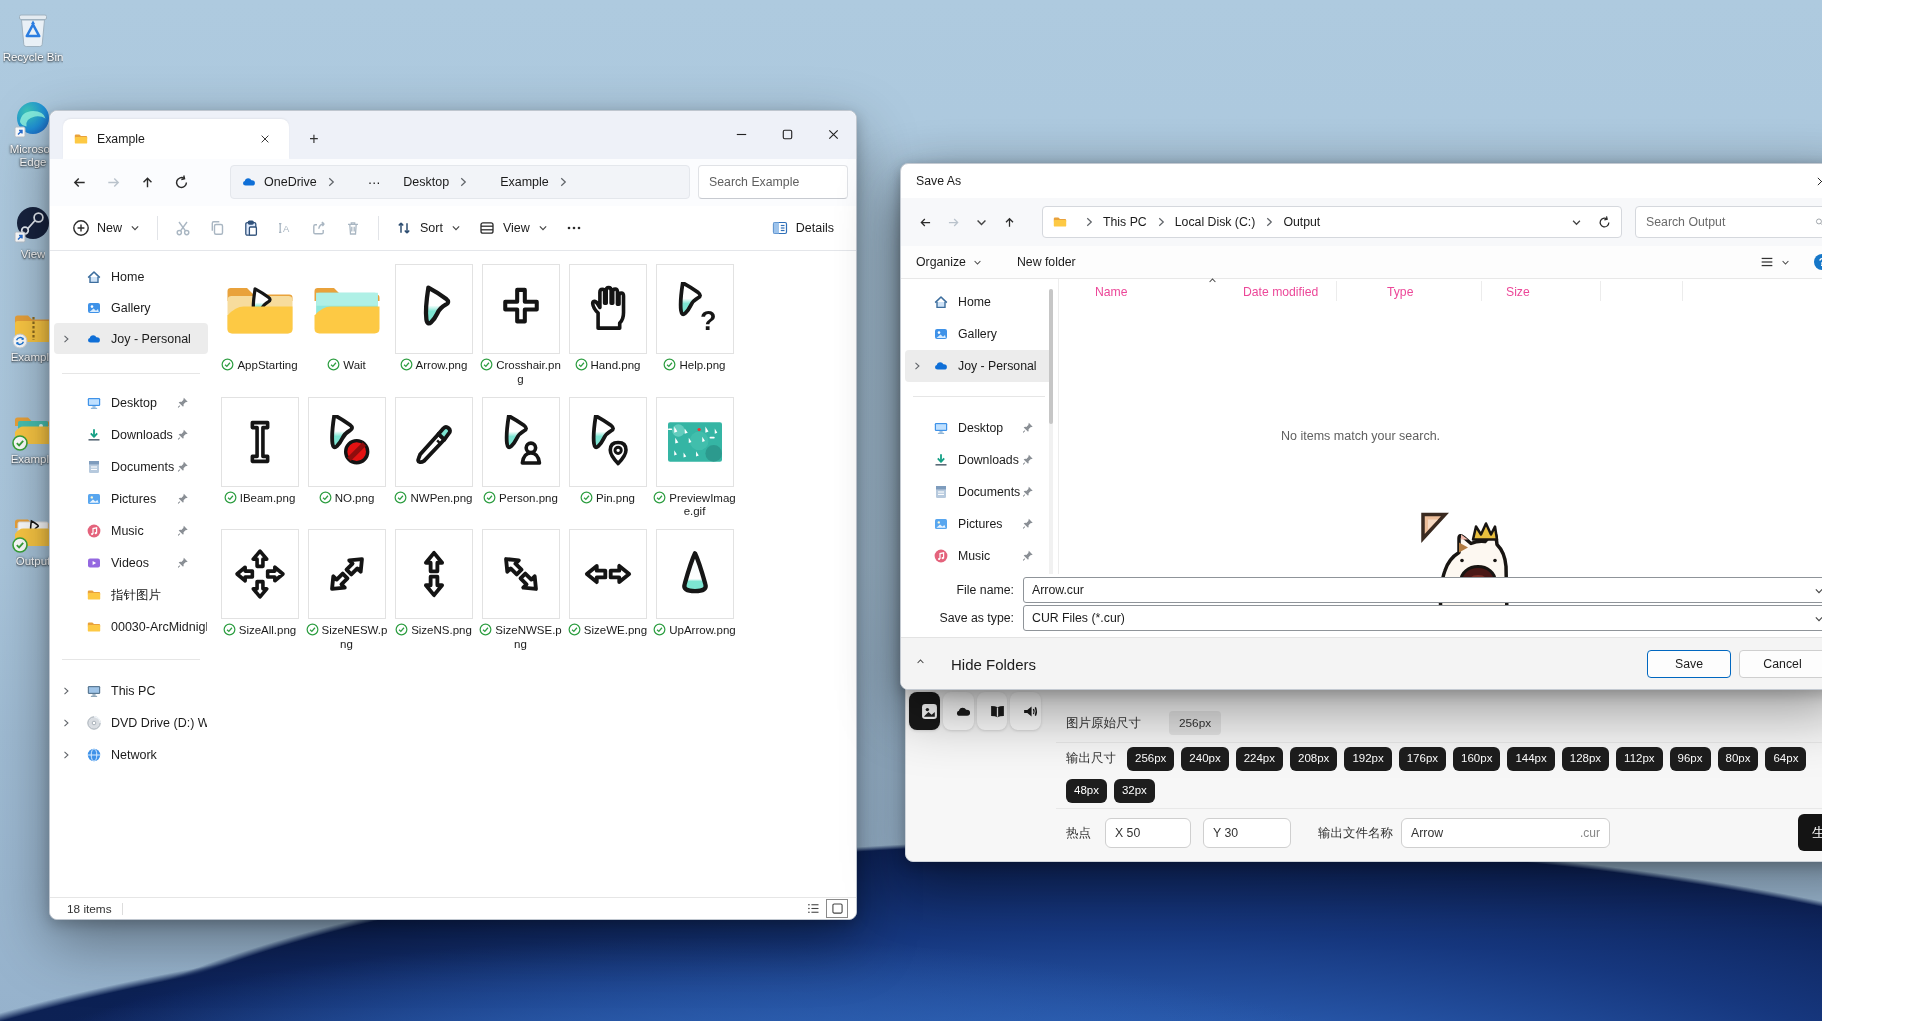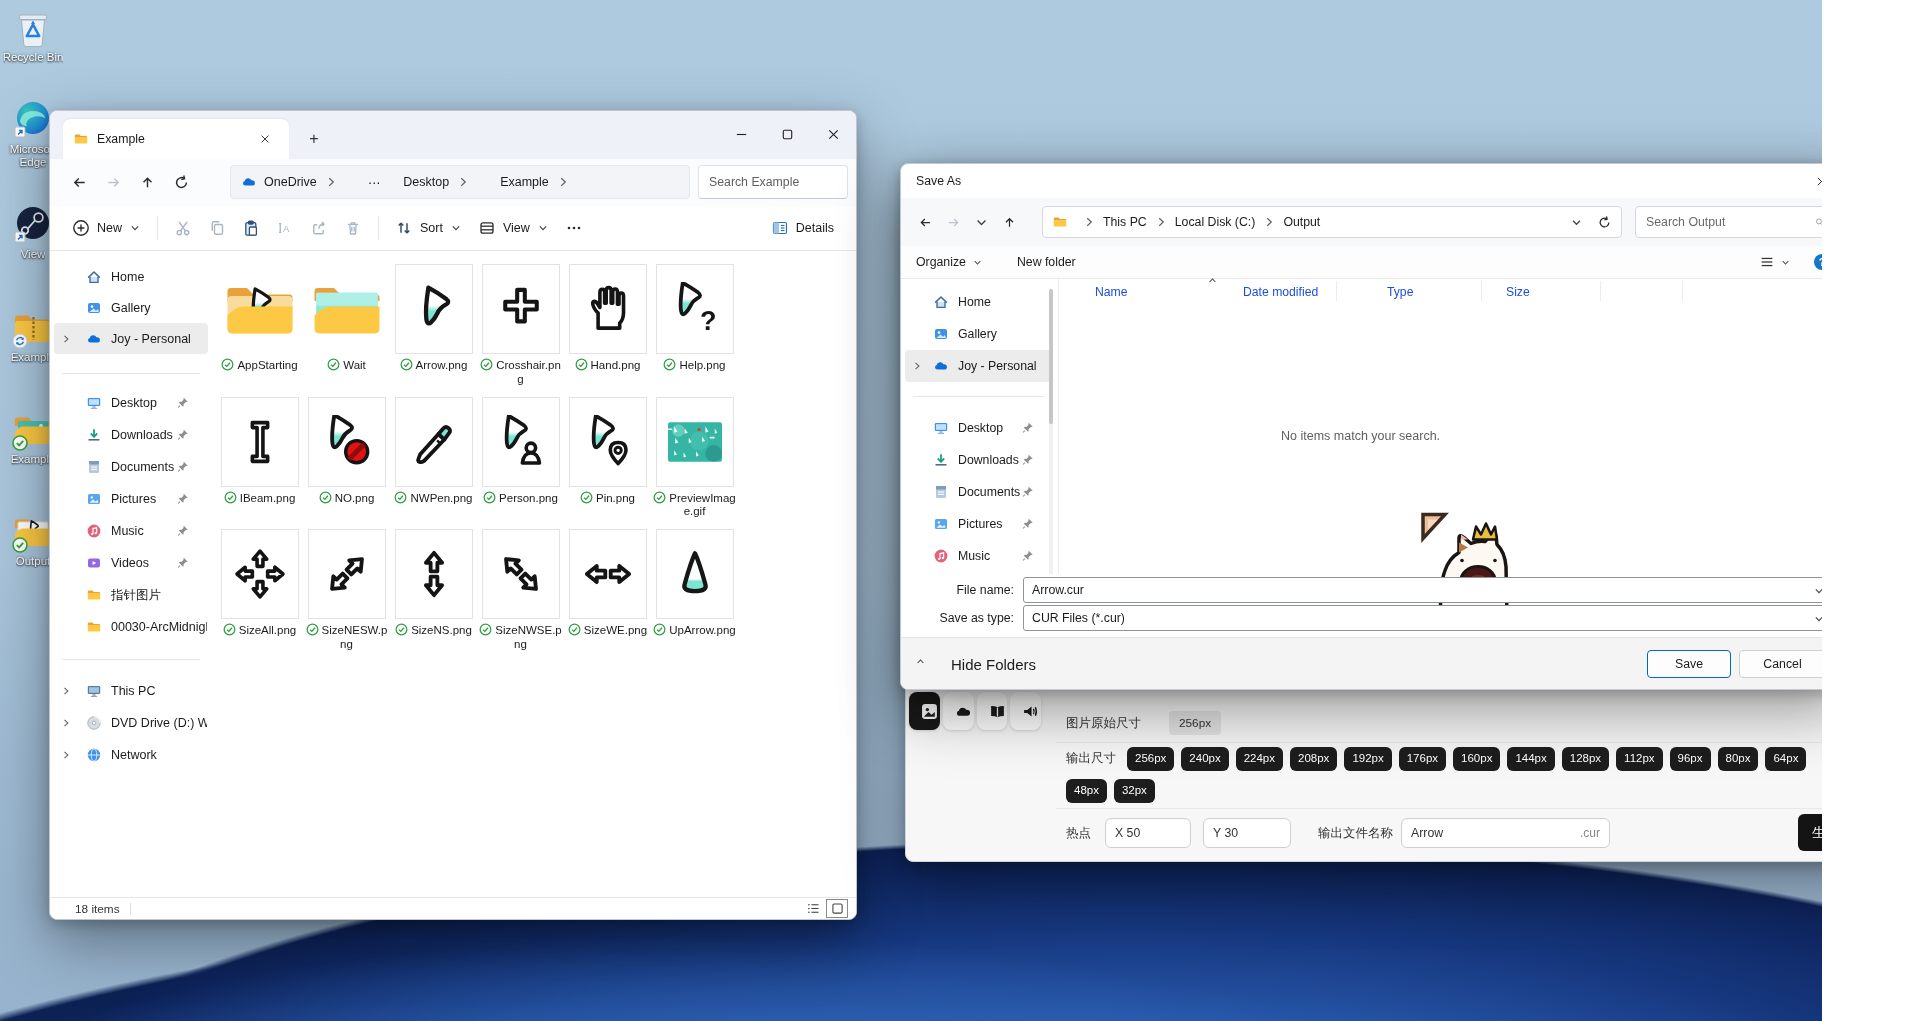--- a/index.html
+++ b/index.html
@@ -74,21 +74,21 @@
   #ex-grid{position:absolute;left:166px;top:150px;width:632px;display:grid;grid-template-columns:repeat(6,87px);row-gap:7px;z-index:1}
   .tile{width:87px;padding-top:3px;display:flex;flex-direction:column;align-items:center}
   .tile .thumb{width:78px;height:90px;background:#fff;border:1px solid #e2e2e2;display:flex;align-items:center;justify-content:center}
   .tile.folder .thumb{border:none;background:transparent}
   .tile .thumb .icon{width:54px;height:54px}
   .tile.folder .thumb .icon{width:84px;height:66px}
   .tile .cap{margin-top:4px;font-size:11.5px;line-height:1.2;text-align:center;max-width:86px;word-break:break-all}
   .tile .cap .badge{display:inline-block;width:13px;height:13px;vertical-align:-2px;margin-right:3px}
   
   #ex-status{position:absolute;left:0;right:0;bottom:0;height:22px;border-top:1px solid #e6e6e6;background:#fff;border-radius:0 0 8px 8px;display:flex;align-items:center;font-size:11.8px;color:#333}
-  #ex-status .cnt{margin-left:25px}
+  #ex-status .cnt{margin-left:17px}
   #ex-status .sep{width:1px;height:12px;background:#ddd;margin-left:10px}
   #ex-status .right{margin-left:auto;margin-right:8px;display:flex;gap:2px}
   .stbtn{width:22px;height:19px;display:flex;align-items:center;justify-content:center;border:1px solid transparent}
   .stbtn .icon{width:15px;height:15px}
   .stbtn.sel{border-color:#8a8a8a;background:#fff}
   
   #genapp{left:905px;top:168px;width:977px;height:694px;background:#f7f7f7;z-index:3;border-color:#cfd4da}
   #gen-close{position:absolute;right:10px;top:8px;width:36px;height:30px;display:flex;align-items:center;justify-content:center}
   #gen-close .icon{width:14px;height:14px}
   #gen-combo-partial{position:absolute;right:4px;top:58px;width:34px;height:30px;background:#fff;border:1px solid #cfcfcf;border-radius:4px;display:flex;align-items:center;justify-content:flex-end;padding-right:8px}
@@ -142,21 +142,21 @@
   
   #sd-sidebar{position:absolute;left:0;top:115px;width:156px;height:295px;overflow:hidden}
   #sd-sb-top{top:7px}#sd-sb-pin{top:133px}
   #sd-sidebar .sb-row{height:32px;padding-left:28px;font-size:12.3px}
   #sd-sidebar .sb-row .lbl{max-width:86px}
   #sd-div1{top:117px}
   #sd-scroll{position:absolute;left:148px;top:10px;width:4px;height:290px;background:#f1f1f1;border-radius:2px}
   #sd-scroll .thumb{position:absolute;left:0;top:0;width:4px;height:135px;background:#c6c6c6;border-radius:2px}
   
   #sd-list{position:absolute;left:157px;top:115px;right:0;height:295px;border-left:1px solid #ededed}
-  #sd-cols{position:absolute;left:0;top:3px;right:14px;height:24px;font-size:12.2px;color:#1d4ed8}
+  #sd-cols{position:absolute;left:0;top:3px;right:14px;height:24px;font-size:12.2px;color:#ec4899}
   .sd-col{position:absolute;top:3px;white-space:nowrap}
   .sd-col:nth-of-type(1){left:36px}.sd-col:nth-of-type(2){left:184px}.sd-col:nth-of-type(3){left:328px}.sd-col:nth-of-type(4){left:447px}
   .sd-colsep{position:absolute;top:2px;width:1px;height:20px;background:#ececec}
   #sd-sortasc{position:absolute;left:148px;top:-4px;width:11px;height:11px}
   #sd-empty{position:absolute;left:222px;top:150px;font-size:12.5px;color:#5f5f5f}
   #sd-cat{position:absolute;left:356px;top:228px;width:100px;height:115px}
   
   #sd-fname-row,#sd-ftype-row{position:absolute;left:0;right:0;height:28px;display:flex;align-items:center;font-size:12.3px}
   #sd-fname-row{top:412px}#sd-ftype-row{top:440px}
   .sd-flabel{width:122px;text-align:right;padding-right:9px;flex-shrink:0}

